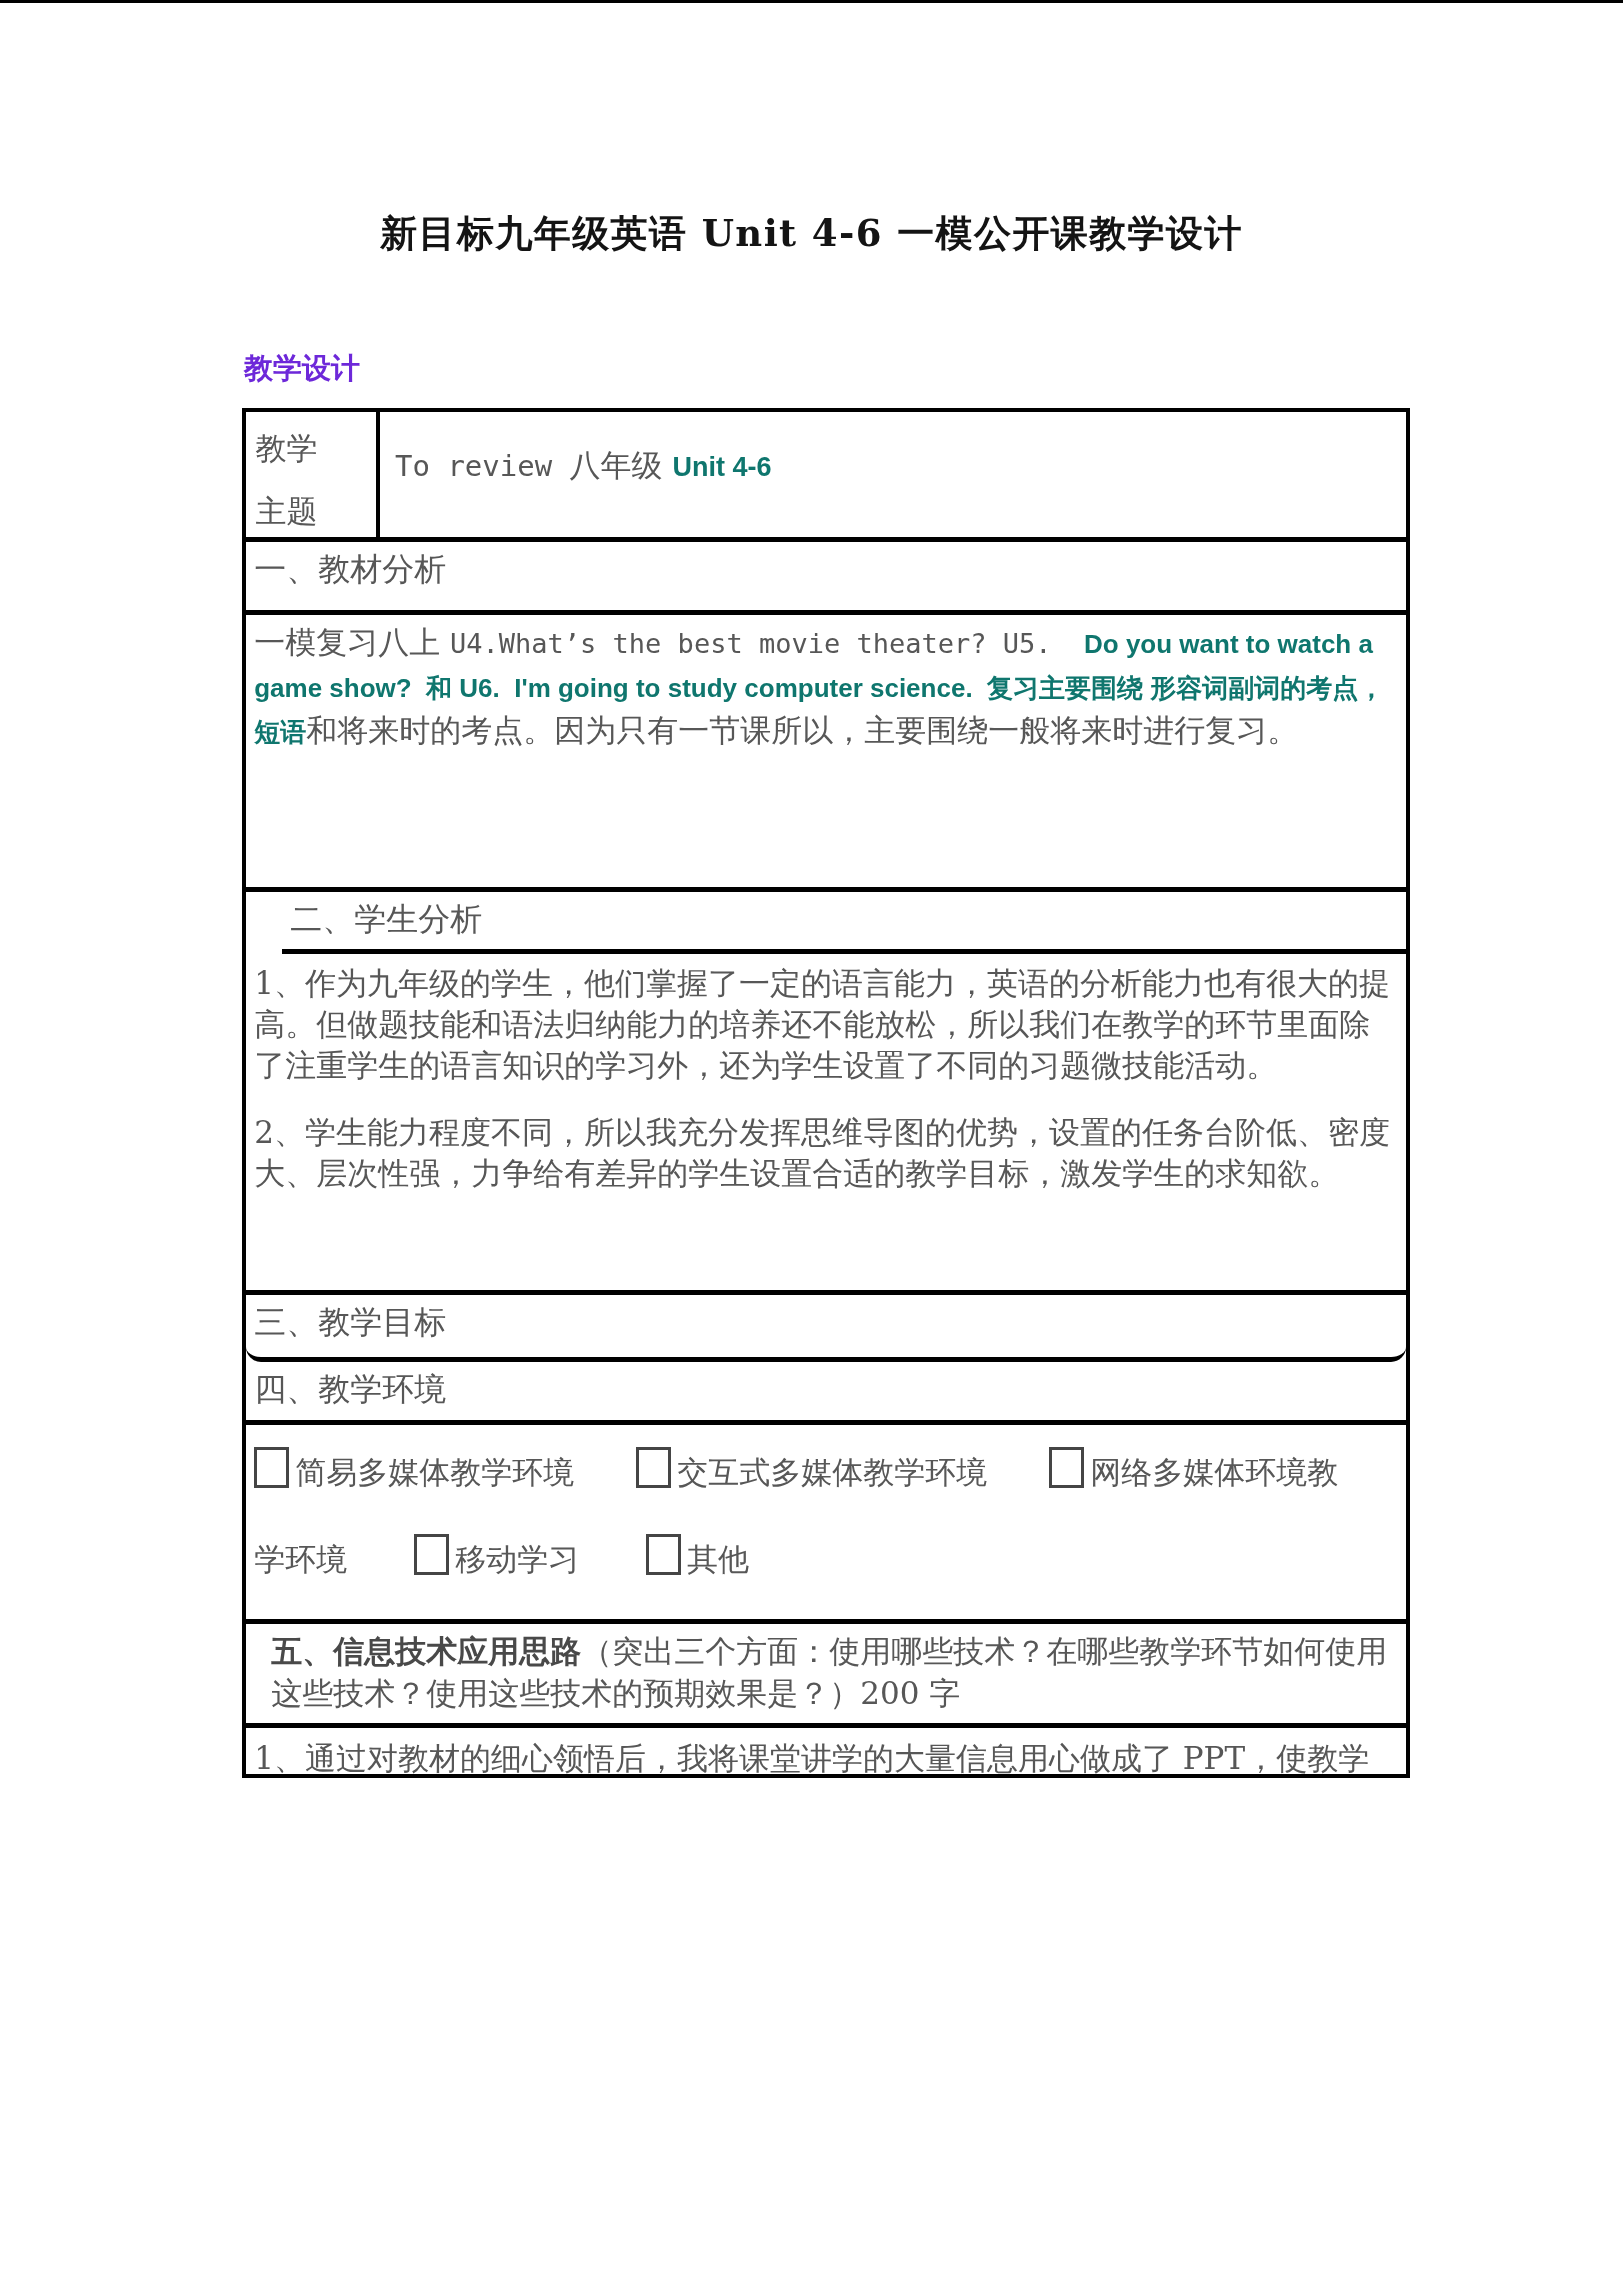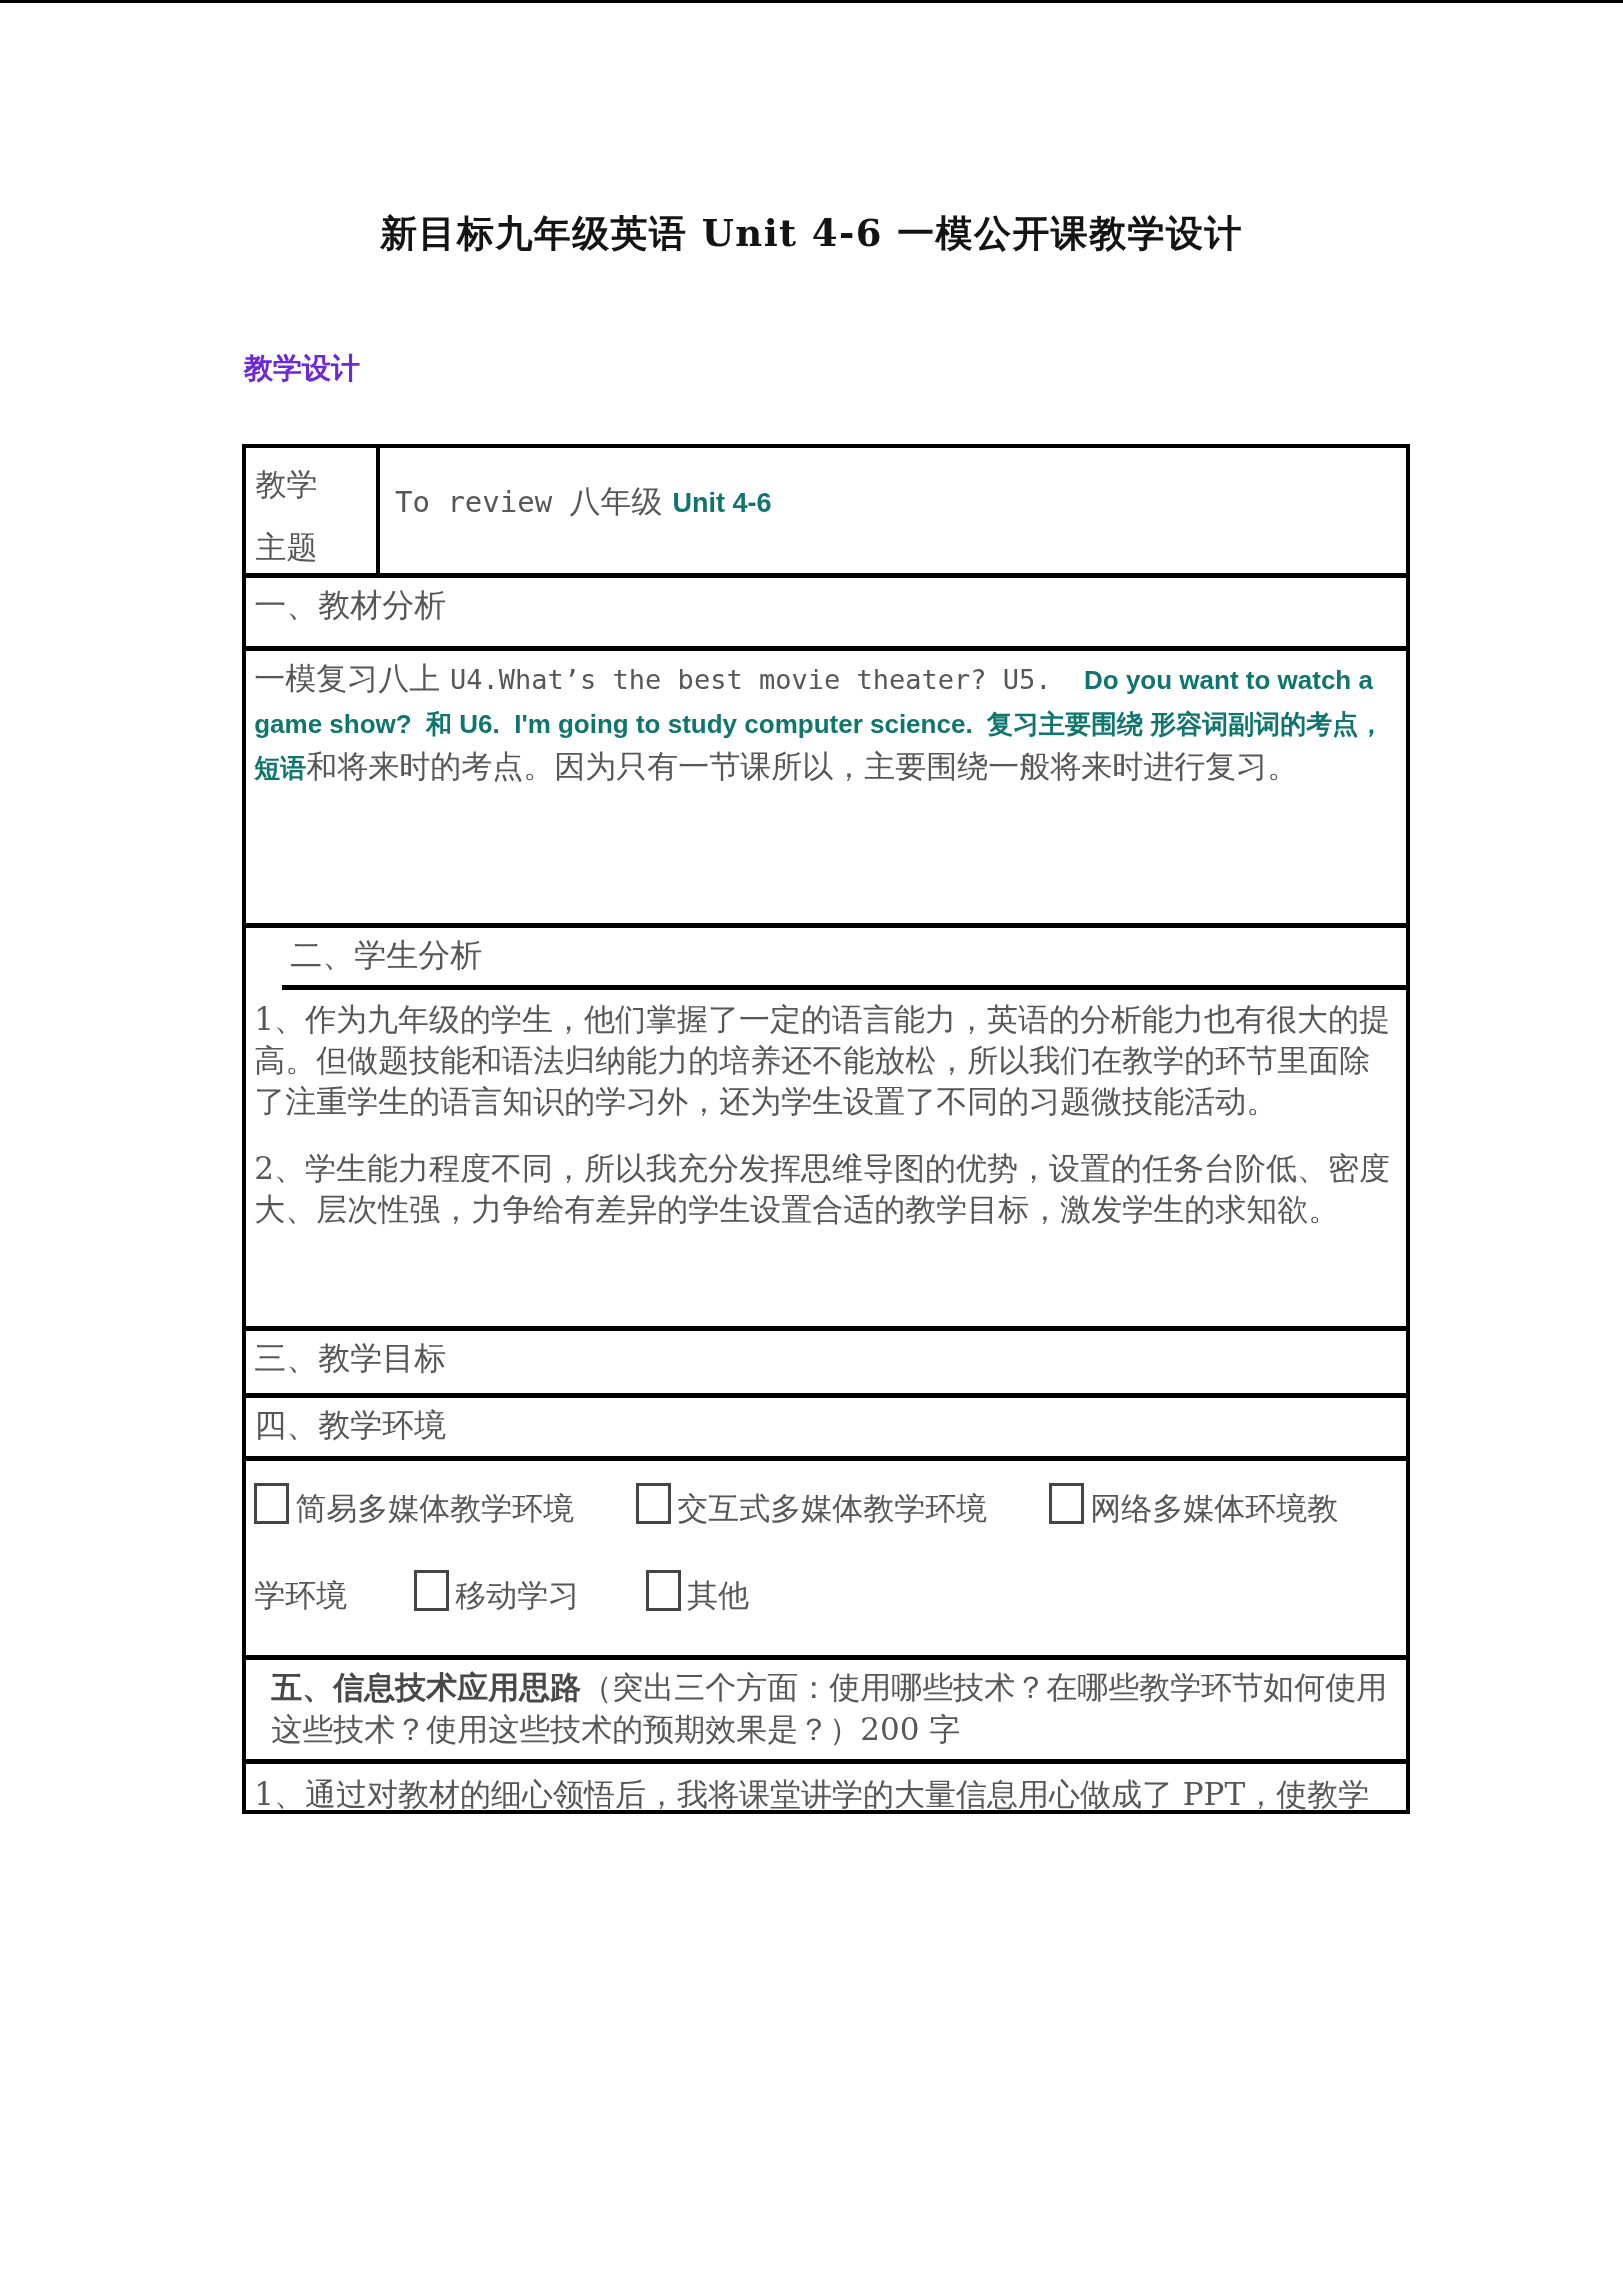--- a/index.html
+++ b/index.html
@@ -18,21 +18,21 @@
     font-size:37px;font-weight:700;color:#141414;
     letter-spacing:1.4px;
     font-family:"DejaVu Serif","Liberation Serif",serif;
   }
   .subheading{
     position:absolute;top:349px;left:244px;
     font-size:29px;font-weight:700;color:#6d28d9;
     font-family:"DejaVu Sans","Liberation Sans",sans-serif;
   }
   .tbl{
-    position:absolute;top:444px;left:242px;width:1168px;
+    position:absolute;top:408px;left:242px;width:1168px;
     border:4.8px solid #000;
     box-sizing:border-box;
     background:#fff;
   }
   .row{box-sizing:border-box;border-bottom:5.5px solid #000;overflow:hidden;}
   .row:last-child{border-bottom:none;}
   .row-theme{height:130px;display:flex;}
   .theme-label{
     width:134px;box-sizing:border-box;
     border-right:4.8px solid #000;
@@ -44,21 +44,21 @@
     padding:0 0 17.7px 15px;
   }
   .theme-value p{margin:0;white-space:pre-wrap;font-size:31px;}
   .theme-value .mono{font-size:29px;}
   .theme-value .bsans{font-size:27px;}
   .hdr{font-size:32px;padding:5.5px 0 0 8.2px;}
   .r2{height:73px;}
   .r3{height:277px;padding:6.1px 11px 0 8.2px;}
   .r4{height:62px;margin-left:36px;}
   .r5{height:341px;padding:8.9px 11px 0 8.2px;}
-  .r6{height:67px;}
+  .r6{height:67px;border-radius:15px;}
   .r7{height:280px;padding:8.9px 11px 0 8.2px;}
   .r8{height:63px;}
   .r9{height:199px;padding:22px 6.8px 0 8.2px;}
   .r10{height:104px;padding:5.5px 11px 0 8.2px;}
   .r11{height:46px;padding:4.1px 11px 0 8.2px;}
   .body{margin:0;white-space:pre-wrap;font-size:31px;line-height:42px;}
   .r5 .body{line-height:41px;margin:0 0 26px 0;}
   .r7 .body{line-height:41px;margin:0 0 24.5px 0;}
   .r10 .body{line-height:42px;margin-left:17px;}
   .r11 .body{line-height:37px;margin-top:8px;}

